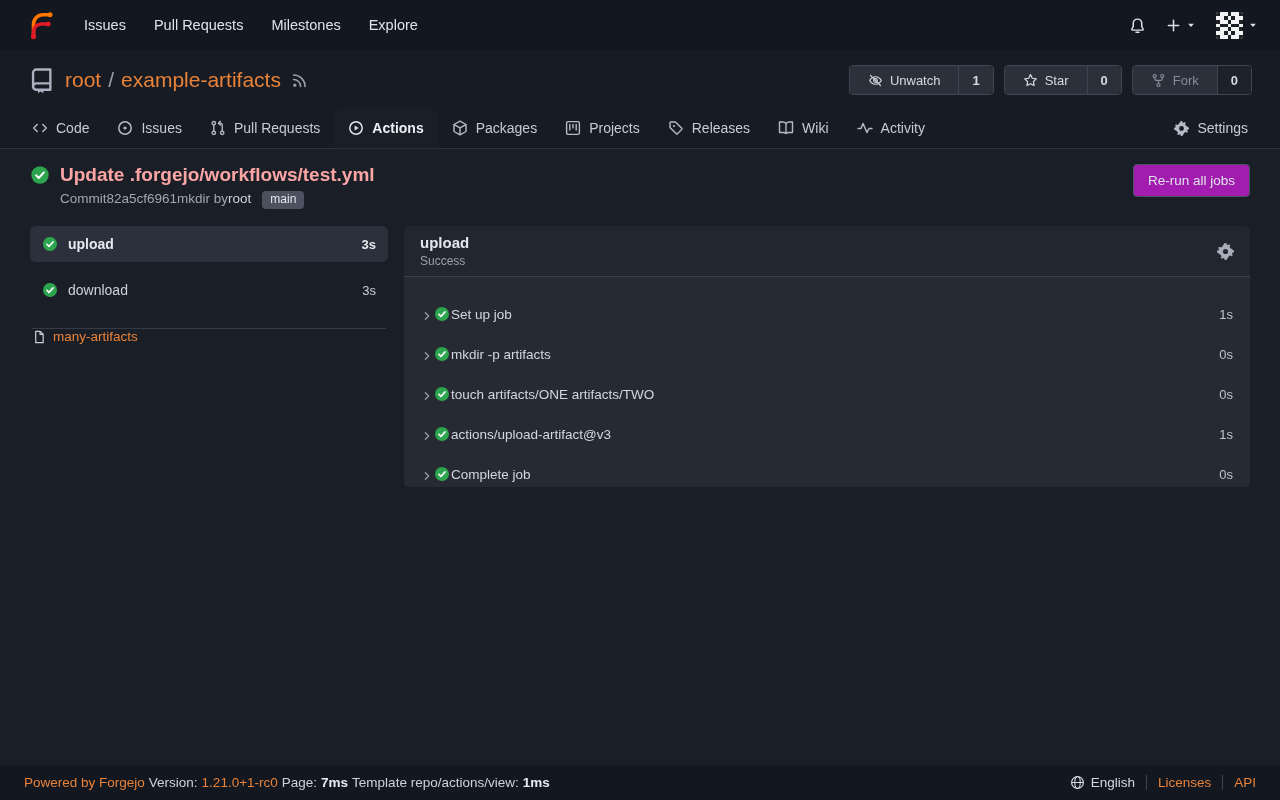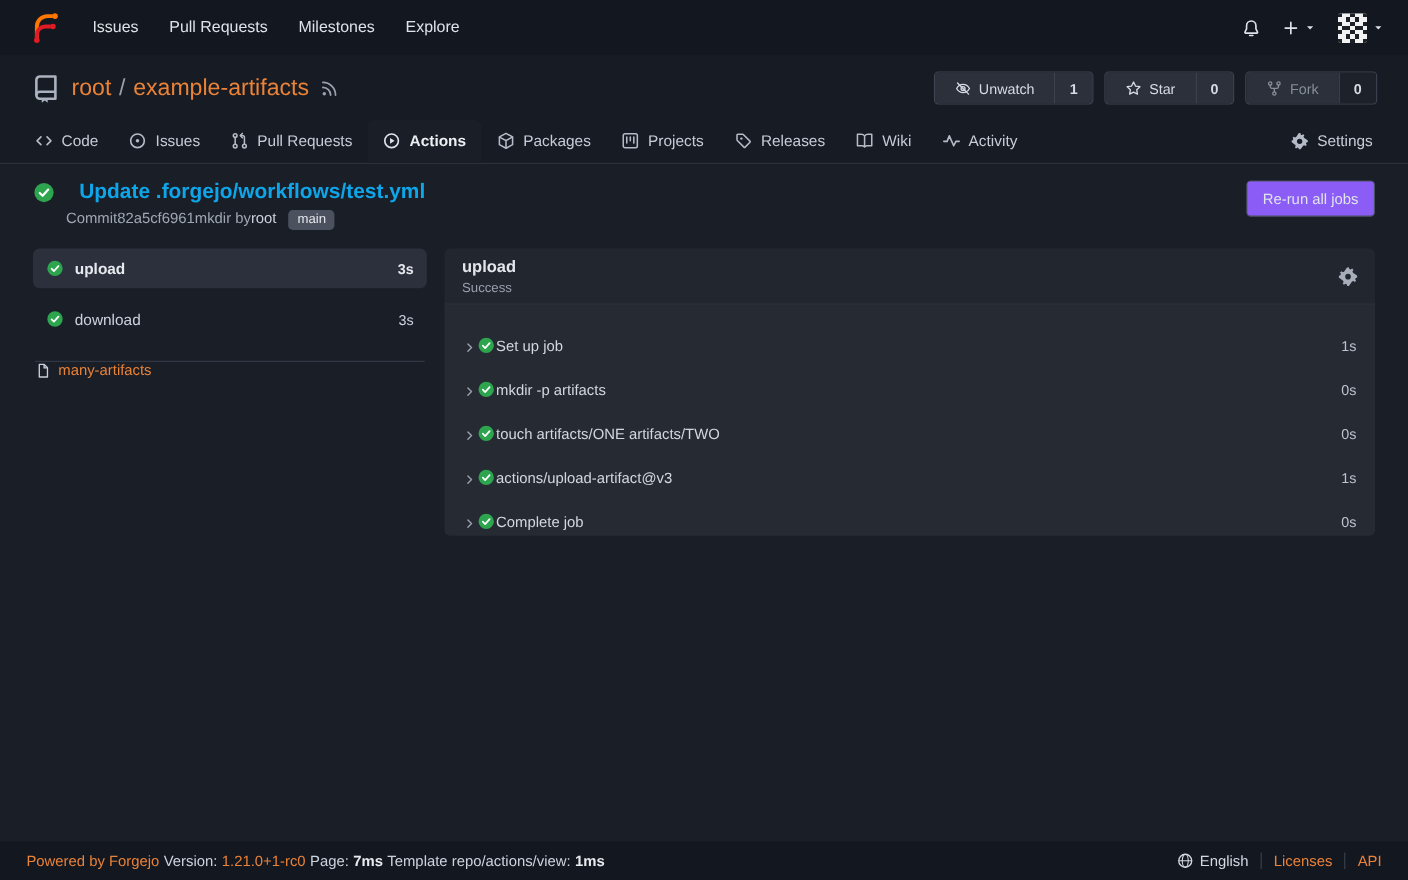--- a/index.html
+++ b/index.html
@@ -58,23 +58,23 @@
   .tab-bar{display:flex;align-items:flex-end;padding:0 18px}
   .tab{display:inline-flex;align-items:center;gap:8px;padding:11px 14px 12px;font-size:14px;color:#c6ccd7;border-radius:6px 6px 0 0}
   .tab .tab-icon{color:#b4bbc7}
   .tab.active{background:var(--body-bg);color:#eceff3;font-weight:600}
   .tab.active .tab-icon{color:#dfe3ea}
   .tab-settings{margin-left:auto}
 
   
   .main{flex:1;padding:15px 30px;overflow:hidden}
   .run-header{display:flex;justify-content:space-between;align-items:flex-start}
-  .run-title{display:flex;align-items:center;gap:22px;font-size:19px;font-weight:700;color:#0ea5e9}
+  .run-title{display:flex;align-items:center;gap:10px;font-size:19px;font-weight:700;color:#fca5a5}
   .status-icon{color:var(--green)}
-  .rerun-btn{background:#8b5cf6;border:1px solid #4a5160;border-radius:4px;color:#dfe3ea;font-size:13.5px;font-family:inherit;padding:8px 14px;cursor:pointer}
+  .rerun-btn{background:#a21caf;border:1px solid #4a5160;border-radius:4px;color:#dfe3ea;font-size:13.5px;font-family:inherit;padding:8px 14px;cursor:pointer}
   .run-meta{display:flex;align-items:flex-start;margin:5px 0 0 30px;font-size:13.5px;color:var(--text-muted)}
   .run-meta .pusher{color:#ccd3dd}
   .branch-badge{background:#4b515e;color:#e4e7ec;border-radius:4px;padding:1px 8px 3px;font-size:12px;margin-left:11px}
 
   .columns{display:flex;gap:16px;margin-top:17px;align-items:flex-start}
   .jobs-col{width:358px;flex:none}
   .job-item{display:flex;align-items:center;gap:10px;padding:10px 12px;border-radius:6px;font-size:14px;color:#ccd2dd;cursor:pointer;margin-bottom:10px}
   .job-item.selected{background:var(--selected-bg);color:var(--text-strong);font-weight:700}
   .job-duration{margin-left:auto;font-size:13px}
   .jobs-divider{border:none;border-top:1px solid var(--border);margin:20px 2px 0}

